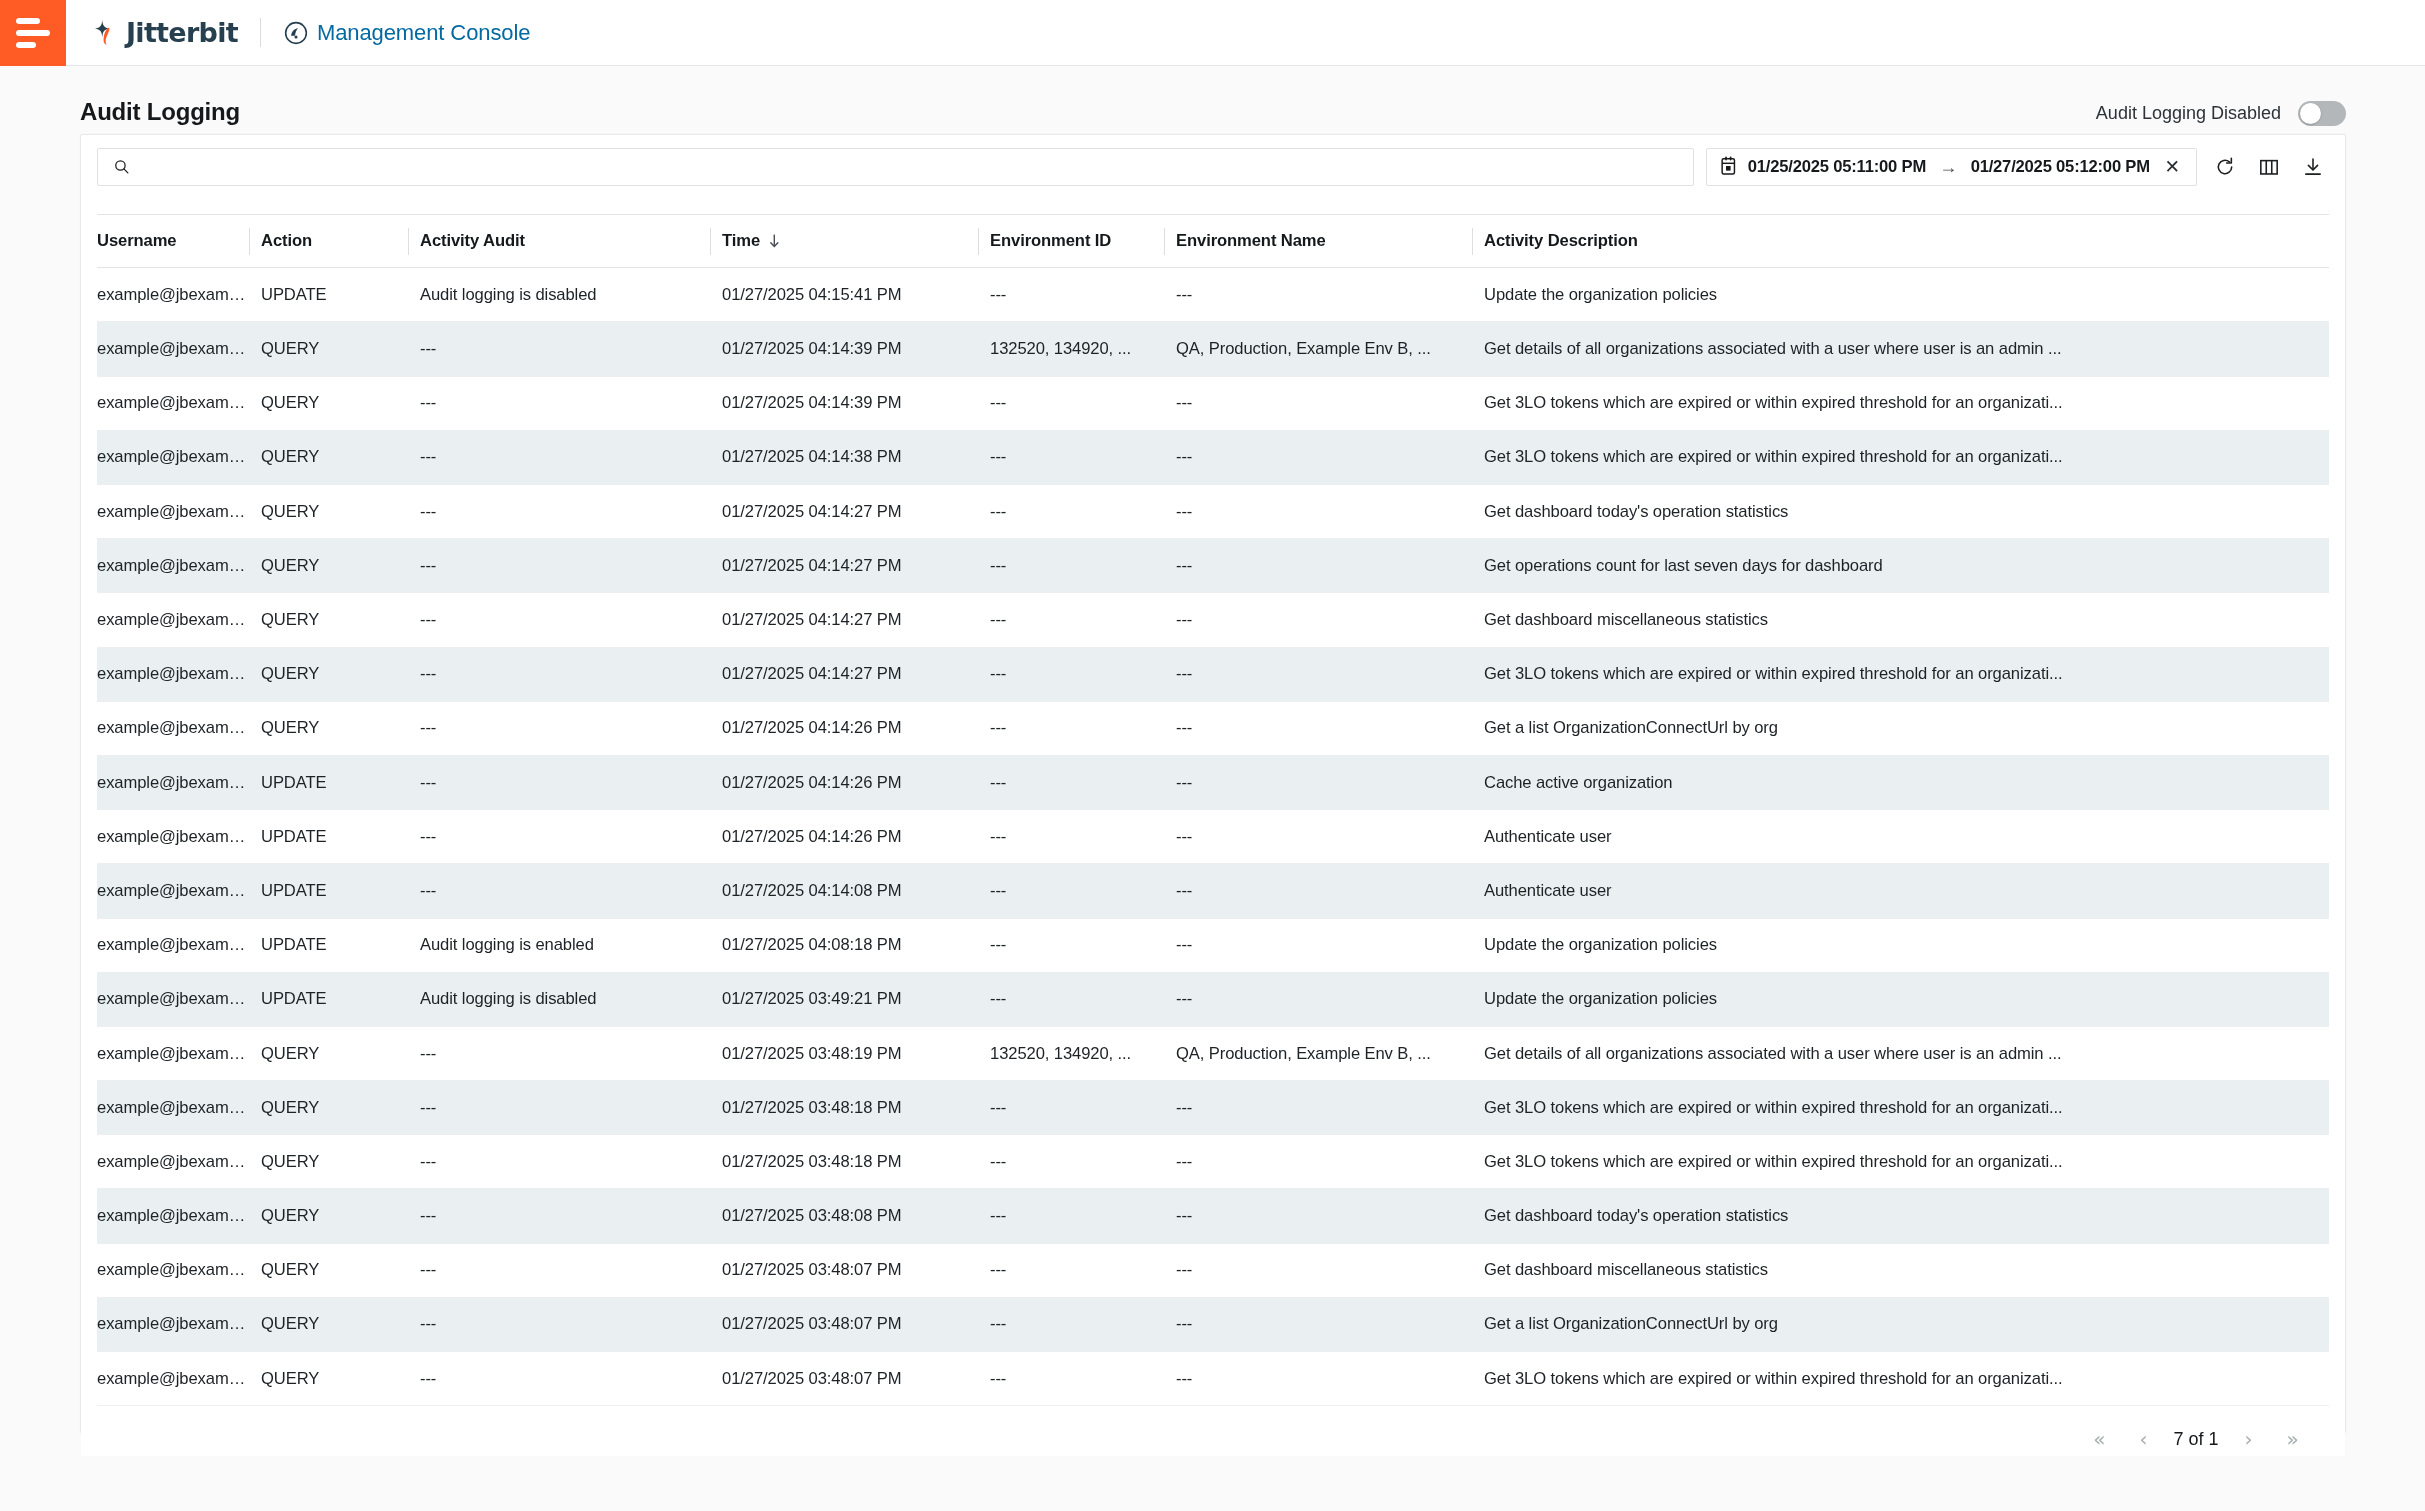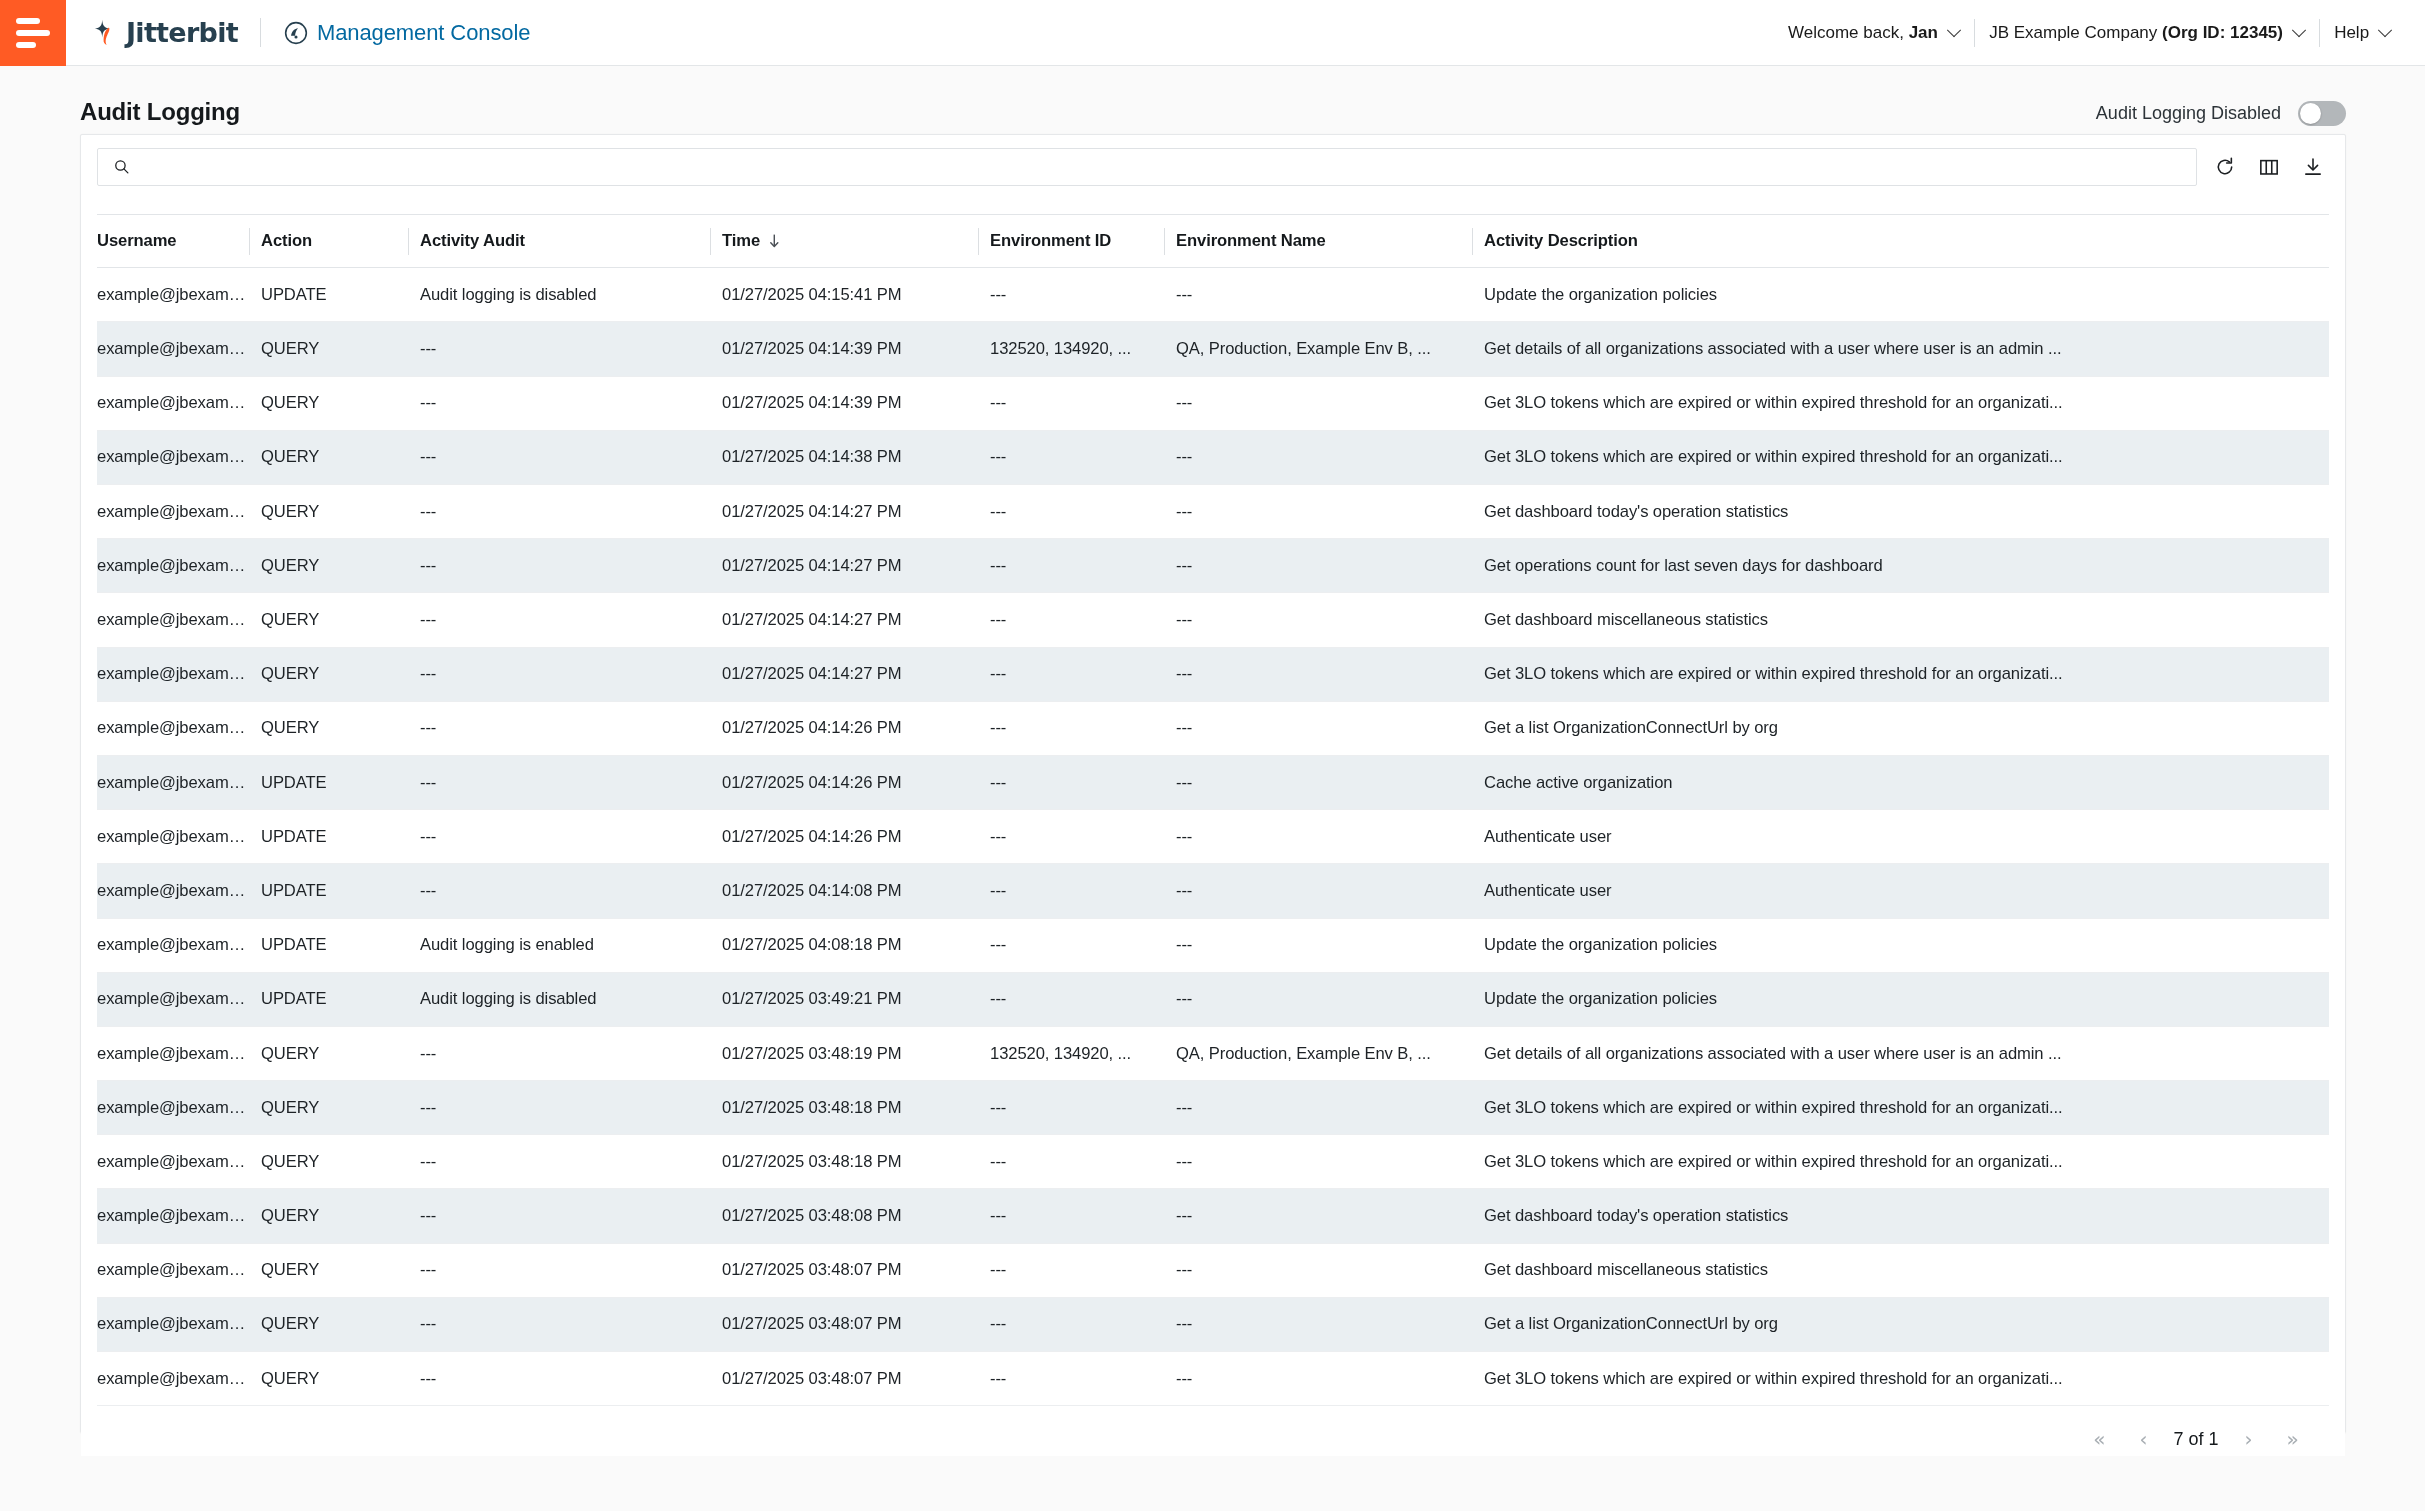--- a/index.html
+++ b/index.html
@@ -231,36 +231,20 @@
     <div class="mc-wrap">
       <svg width="24" height="24" viewBox="0 0 36 36">
         <circle cx="18" cy="18" r="15.5" fill="none" stroke="#27404f" stroke-width="2.4"></circle>
         <path d="M10.5 22 C12 15 16 11.5 21 11 C18.5 14 17 17.5 16.5 22 Z" fill="#27404f"></path>
         <circle cx="18" cy="24" r="2.3" fill="#27404f"></circle>
       </svg>
       <span class="mc-text">Management Console</span>
     </div>
   </div>
 
-  <div class="topbar-right">
-    <div class="tb-item">
-      <span><span>Welcome back, </span><b>Jan</b></span>
-      <span class="caret"></span>
-    </div>
-    <div class="tb-sep"></div>
-    <div class="tb-item">
-      <span><span>JB Example Company </span><b>(Org ID: 12345)</b></span>
-      <span class="caret"></span>
-    </div>
-    <div class="tb-sep"></div>
-    <div class="tb-item">
-      <span>Help</span>
-      <span class="caret"></span>
-    </div>
-  </div>
 </div>
 
 <div class="page-head">
   <div class="page-title">Audit Logging</div>
   <div class="toggle-wrap">
     <span class="toggle-label">Audit Logging Disabled</span>
     <div class="switch">
       <span class="knob"></span>
     </div>
   </div>
@@ -273,20 +257,35 @@
     <div class="search-box">
       <span class="sicon">
         <svg width="17" height="17" viewBox="0 0 24 24">
           <circle cx="10.5" cy="10.5" r="6.6" fill="none" stroke="#1c1f22" stroke-width="1.8"></circle>
           <line x1="15.4" y1="15.4" x2="21" y2="21" stroke="#1c1f22" stroke-width="1.8" stroke-linecap="round"></line>
         </svg>
       </span>
       <input class="search-input" type="text" value="" placeholder="" style="">
     </div>
 
+    <div class="daterange">
+      <span>
+        <svg width="18.6" height="20" viewBox="0 0 24 26">
+          <rect x="4" y="3.5" width="16" height="20" rx="2" fill="none" stroke="#17191c" stroke-width="1.9"></rect>
+          <line x1="4" y1="9.5" x2="20" y2="9.5" stroke="#17191c" stroke-width="1.9"></line>
+          <line x1="9" y1="1.5" x2="9" y2="5" stroke="#17191c" stroke-width="2" stroke-linecap="round"></line>
+          <line x1="15" y1="1.5" x2="15" y2="5" stroke="#17191c" stroke-width="2" stroke-linecap="round"></line>
+          <rect x="9" y="13" width="6" height="6" fill="#17191c"></rect>
+        </svg>
+      </span>
+      <span class="dr-date">01/25/2025 05:11:00 PM</span>
+      <span class="dr-arrow">→</span>
+      <span class="dr-date">01/27/2025 05:12:00 PM</span>
+      <span class="dr-clear">✕</span>
+    </div>
 
     <div class="tb-icon-btn">
       <svg width="20" height="20" viewBox="0 0 24 24">
         <path d="M20 12 A8 8 0 1 1 17.2 5.9" fill="none" stroke="#1c1f22" stroke-width="1.9" stroke-linecap="round"></path>
         <path d="M19.6 1.6 L19.6 7.2 L14 7.2" fill="none" stroke="#1c1f22" stroke-width="1.9" stroke-linecap="round" stroke-linejoin="round"></path>
       </svg>
     </div>
 
     <div class="tb-icon-btn">
       <svg width="20" height="18.6" viewBox="0 0 24 22">

